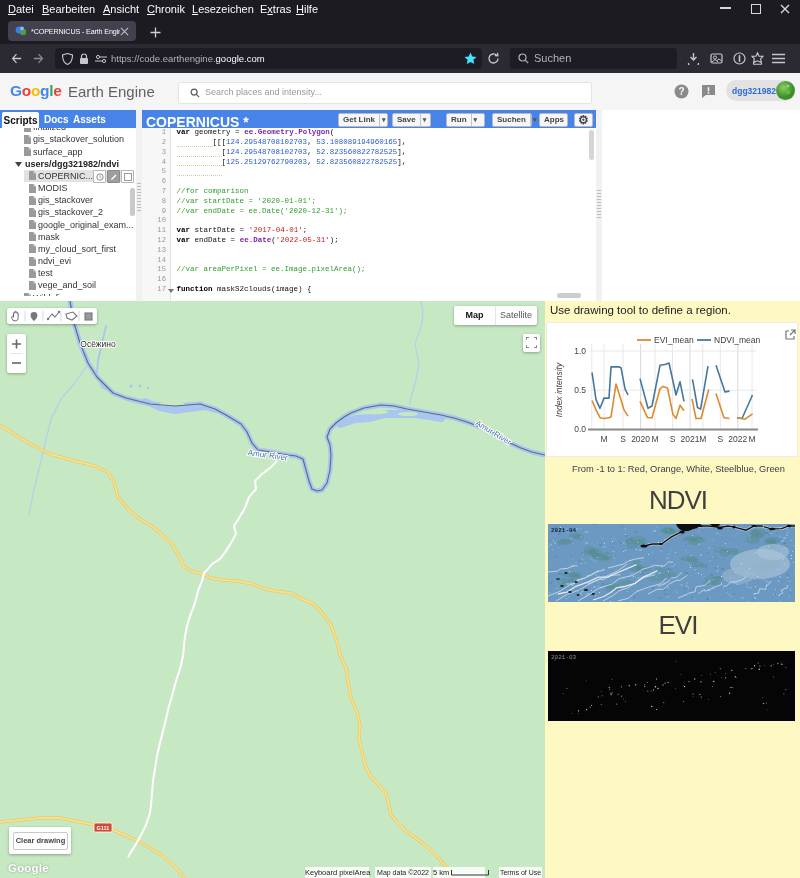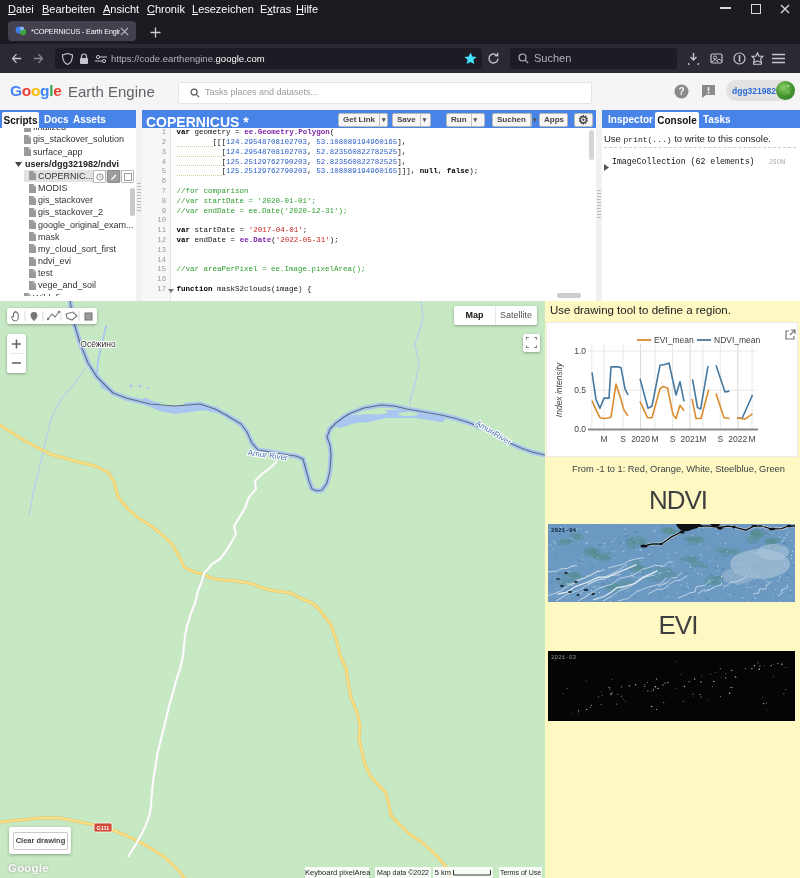--- a/index.html
+++ b/index.html
@@ -136,21 +136,21 @@
   </div>
 
   <div class="abs" id="gee">
     <span class="abs" style="left:10px;top:9px;font-size:15.5px;font-weight:bold;letter-spacing:-0.3px"><span style="color:#4285f4">G</span><span style="color:#ea4335">o</span><span style="color:#fbbc05">o</span><span style="color:#4285f4">g</span><span style="color:#34a853">l</span><span style="color:#ea4335">e</span></span>
     <span class="abs" style="left:68px;top:10px;font-size:15px;color:#5f6368">Earth Engine</span>
     <div class="abs" style="left:178px;top:9px;width:412px;height:20px;background:#fff;border:1px solid #e4e4e4;border-radius:2px;"></div>
     <svg class="abs" style="left:190px;top:15px" width="10" height="10" viewBox="0 0 11 11">
         <circle cx="4.5" cy="4.5" r="3.3" fill="none" stroke="#555" stroke-width="1.3"></circle>
         <path d="M7 7 L10 10" stroke="#555" stroke-width="1.3"></path>
       </svg>
-    <span class="abs" style="left:205px;top:14px;font-size:9px;color:#9a9a9a">Tasks places and datasets...</span>
+    <span class="abs" style="left:205px;top:14px;font-size:9px;color:#9a9a9a">Search places and intensity...</span>
     <svg class="abs" style="left:674px;top:11px" width="15" height="15" viewBox="0 0 15 15">
         <circle cx="7.5" cy="7.5" r="7" fill="#8a8a8a"></circle>
         <text x="7.5" y="11" font-size="10" font-weight="bold" fill="#f5f5f5" text-anchor="middle">?</text>
       </svg>
     <svg class="abs" style="left:701px;top:11px" width="15" height="15" viewBox="0 0 15 15">
         <path d="M1 1 h13 v10 h-9 l-4 3 Z" fill="#8a8a8a"></path>
         <rect x="6.7" y="3.2" width="1.6" height="4" fill="#f5f5f5"></rect>
         <rect x="6.7" y="8.2" width="1.6" height="1.6" fill="#f5f5f5"></rect>
       </svg>
     <div class="abs" style="left:726px;top:7px;width:69px;height:21px;background:#e2e2e2;border-radius:11px;"></div>
@@ -285,21 +285,20 @@
       <div id="code" class="abs mono" style="left:0;top:18px;width:454px;height:173px;font-size:7.5px;white-space:pre;overflow:hidden">
         <div class="abs gn" style="top:0.1px">1</div>
         <div class="abs cl" style="top:0.1px"><span class="ck">var</span><span class="cp"> geometry = </span><span class="cf">ee.Geometry.Polygon</span><span class="cp">(</span></div>
         <div class="abs gn" style="top:9.9px">2</div>
         <div class="abs cl" style="top:9.9px"><span class="cp">        [[[</span><span class="cn">124.29548708102703</span><span class="cp">, </span><span class="cn">53.108089194960165</span><span class="cp">],</span></div>
         <div class="abs gn" style="top:19.7px">3</div>
         <div class="abs cl" style="top:19.7px"><span class="cp">          [</span><span class="cn">124.29548708102703</span><span class="cp">, </span><span class="cn">52.823560822782525</span><span class="cp">],</span></div>
         <div class="abs gn" style="top:29.5px">4</div>
         <div class="abs cl" style="top:29.5px"><span class="cp">          [</span><span class="cn">125.25129762790203</span><span class="cp">, </span><span class="cn">52.823560822782525</span><span class="cp">],</span></div>
         <div class="abs gn" style="top:39.3px">5</div>
-        <div class="abs cl" style="top:39.3px"><span class="cp">          [</span><span class="cn">125.25129762790203</span><span class="cp">, </span><span class="cn">53.108089194960165</span><span class="cp">]]], </span><span class="ck">null</span><span class="cp">, </span><span class="ck">false</span><span class="cp">);</span></div>
         <div class="abs gn" style="top:49.1px">6</div>
         <div class="abs gn" style="top:58.9px">7</div>
         <div class="abs cl" style="top:58.9px"><span class="cc">//for comparison</span></div>
         <div class="abs gn" style="top:68.7px">8</div>
         <div class="abs cl" style="top:68.7px"><span class="cc">//var startDate = '2020-01-01';</span></div>
         <div class="abs gn" style="top:78.5px">9</div>
         <div class="abs cl" style="top:78.5px"><span class="cc">//var endDate = ee.Date('2020-12-31');</span></div>
         <div class="abs gn" style="top:88.3px">10</div>
         <div class="abs gn" style="top:98.1px">11</div>
         <div class="abs cl" style="top:98.1px"><span class="ck">var</span><span class="cp"> startDate = </span><span class="cs">'2017-04-01'</span><span class="cp">;</span></div>
@@ -320,33 +319,20 @@
         <div class="abs" style="left:34.6px;top:37.4px;width:45px;border-bottom:1px dotted #d6ca9e"></div>
         <div class="abs" style="left:34.6px;top:47.2px;width:45px;border-bottom:1px dotted #d6ca9e"></div>
         </div>
       <div class="abs" style="left:447px;top:20px;width:5px;height:30px;background:#d5d5d5;border-radius:3px"></div>
       <div class="abs" style="left:415px;top:183px;width:24px;height:5px;background:#cdcdcd;border-radius:2px"></div>
     </div>
 
     <div class="abs" style="left:596px;top:0;width:6px;height:191px;background:#f1f1f1"></div>
     <div class="abs" style="left:597px;top:80px;width:4px;height:28px;background-image:repeating-linear-gradient(to bottom,#bbb 0,#bbb 1px,transparent 1px,transparent 3px)"></div>
 
-    <div class="abs" style="left:602px;top:0;width:198px;height:191px;overflow:hidden">
-      <div class="abs bluebar" style="left:0;top:0;width:198px;height:18px"></div>
-      <div class="abs ptab" style="left:6px;top:4px;font-size:10px">Inspector</div>
-      <div class="abs ptab act" style="left:53px;top:2px;width:44px;height:16px;font-size:10px;text-align:center;line-height:17px;border-radius:2px 2px 0 0">Console</div>
-      <div class="abs ptab" style="left:101px;top:4px;font-size:10px">Tasks</div>
-      <div class="abs" style="left:2px;top:23px;font-size:9.5px;color:#222">Use <span class="mono" style="font-size:8px">print(...)</span> to write to this console.</div>
-      <div class="abs" style="left:2px;top:37px;width:192px;border-top:1px dashed #ccc"></div>
-      <div class="abs" style="left:2px;top:47px;width:5px;height:5px;"><svg width="5" height="7">
-            <path d="M0 0 L5 3.5 L0 7 Z" fill="#555"></path>
-          </svg></div>
-      <div class="abs mono" style="left:10px;top:47px;font-size:8.2px;color:#111">ImageCollection (62 elements)</div>
-      <div class="abs mono" style="left:166px;top:48px;font-size:7.2px;color:#aaa">JSON</div>
-    </div>
   </div>
 
   <div class="abs" id="map">
     <svg class="abs" style="left:0;top:0" width="545" height="577" viewBox="0 0 545 577">
     <rect width="545" height="577" fill="#c6e8c2"></rect>
     <polyline points="70,0 74,22 80,42 88,62 97,76 113,92 126,97 150,103 175,105 200,103 215,108 226,114 241,123 247,131 252,142 258,149 271,151 288,154 296,155 303,158 306,169 309,180 312,188 317,190 322,189 327,182 330,169 331,154 330,144 327,136 330,128 336,122 344,116 351,112 364,107 381,104 394,105 407,108 424,111 435,113 441,114 454,117 467,121 480,126 493,131 502,138 510,142 521,147 532,151 545,154" fill="none" stroke="#a9c6f1" stroke-width="5" stroke-linejoin="round" stroke-linecap="round"></polyline>
     <polyline points="340,123 355,118 370,117 385,113 400,113 415,113 430,115 441,117" fill="none" stroke="#a9c6f1" stroke-width="8" stroke-linejoin="round" stroke-linecap="round"></polyline>
     <polyline points="145,100 160,107 175,110 190,108 205,106 215,109" fill="none" stroke="#a9c6f1" stroke-width="6" stroke-linejoin="round" stroke-linecap="round"></polyline>
     <ellipse cx="375" cy="111" rx="13" ry="2.4" fill="#c6e8c2"></ellipse>
     <ellipse cx="408" cy="113" rx="10" ry="2" fill="#c6e8c2"></ellipse>
@@ -404,21 +390,21 @@
         <path d="M0 3 V0 H3 M8 0 H11 V3 M11 8 V11 H8 M3 11 H0 V8" fill="none" stroke="#666" stroke-width="1.3"></path>
       </svg>
 
     <div class="abs mapctl" style="left:9px;top:526px;width:62px;height:27px"></div>
     <div class="abs" style="left:13px;top:531px;width:53px;height:16px;background:#fff;border:1px solid #c9c9c9;border-radius:2px;font-size:7.5px;font-weight:bold;color:#444;text-align:center;line-height:16px">Clear drawing</div>
 
     <div class="abs" style="left:8px;top:561px;font-size:11.5px;font-weight:bold;color:#fefefe;letter-spacing:0.2px;text-shadow:0 0 2px rgba(120,120,120,0.75)">Google</div>
 
     <div class="abs attr" style="left:305px;top:566px;width:64px">Keyboard pixelArea</div>
     <div class="abs attr" style="left:375px;top:566px;width:56px;font-size:7px">Map data ©2022</div>
-    <div class="abs attr" style="left:433px;top:566px;width:60px">5 km <svg width="38" height="6" style="vertical-align:-1px">
+    <div class="abs attr" style="left:433px;top:566px;width:52px">5 km <svg width="38" height="6" style="vertical-align:-1px">
           <path d="M0.5 0 V5 H37.5 V0" fill="none" stroke="#333" stroke-width="1"></path>
         </svg></div>
     <div class="abs attr" style="left:499px;top:566px;width:43px;font-size:7px">Terms of Use</div>
 
   </div>
   <div class="abs" id="info">
     <div class="abs" style="left:5px;top:3px;font-size:11.5px;color:#212121">Use drawing tool to define a region.</div>
     <div class="abs" style="left:1px;top:21px;width:250px;height:133px;border:1px solid #ececec;background:#fff"></div>
     <svg class="abs" style="left:240px;top:28px" width="11" height="11" viewBox="0 0 11 11">
         <path d="M4 2 H1 V10 H9 V7" fill="none" stroke="#757575" stroke-width="1.2"></path>

